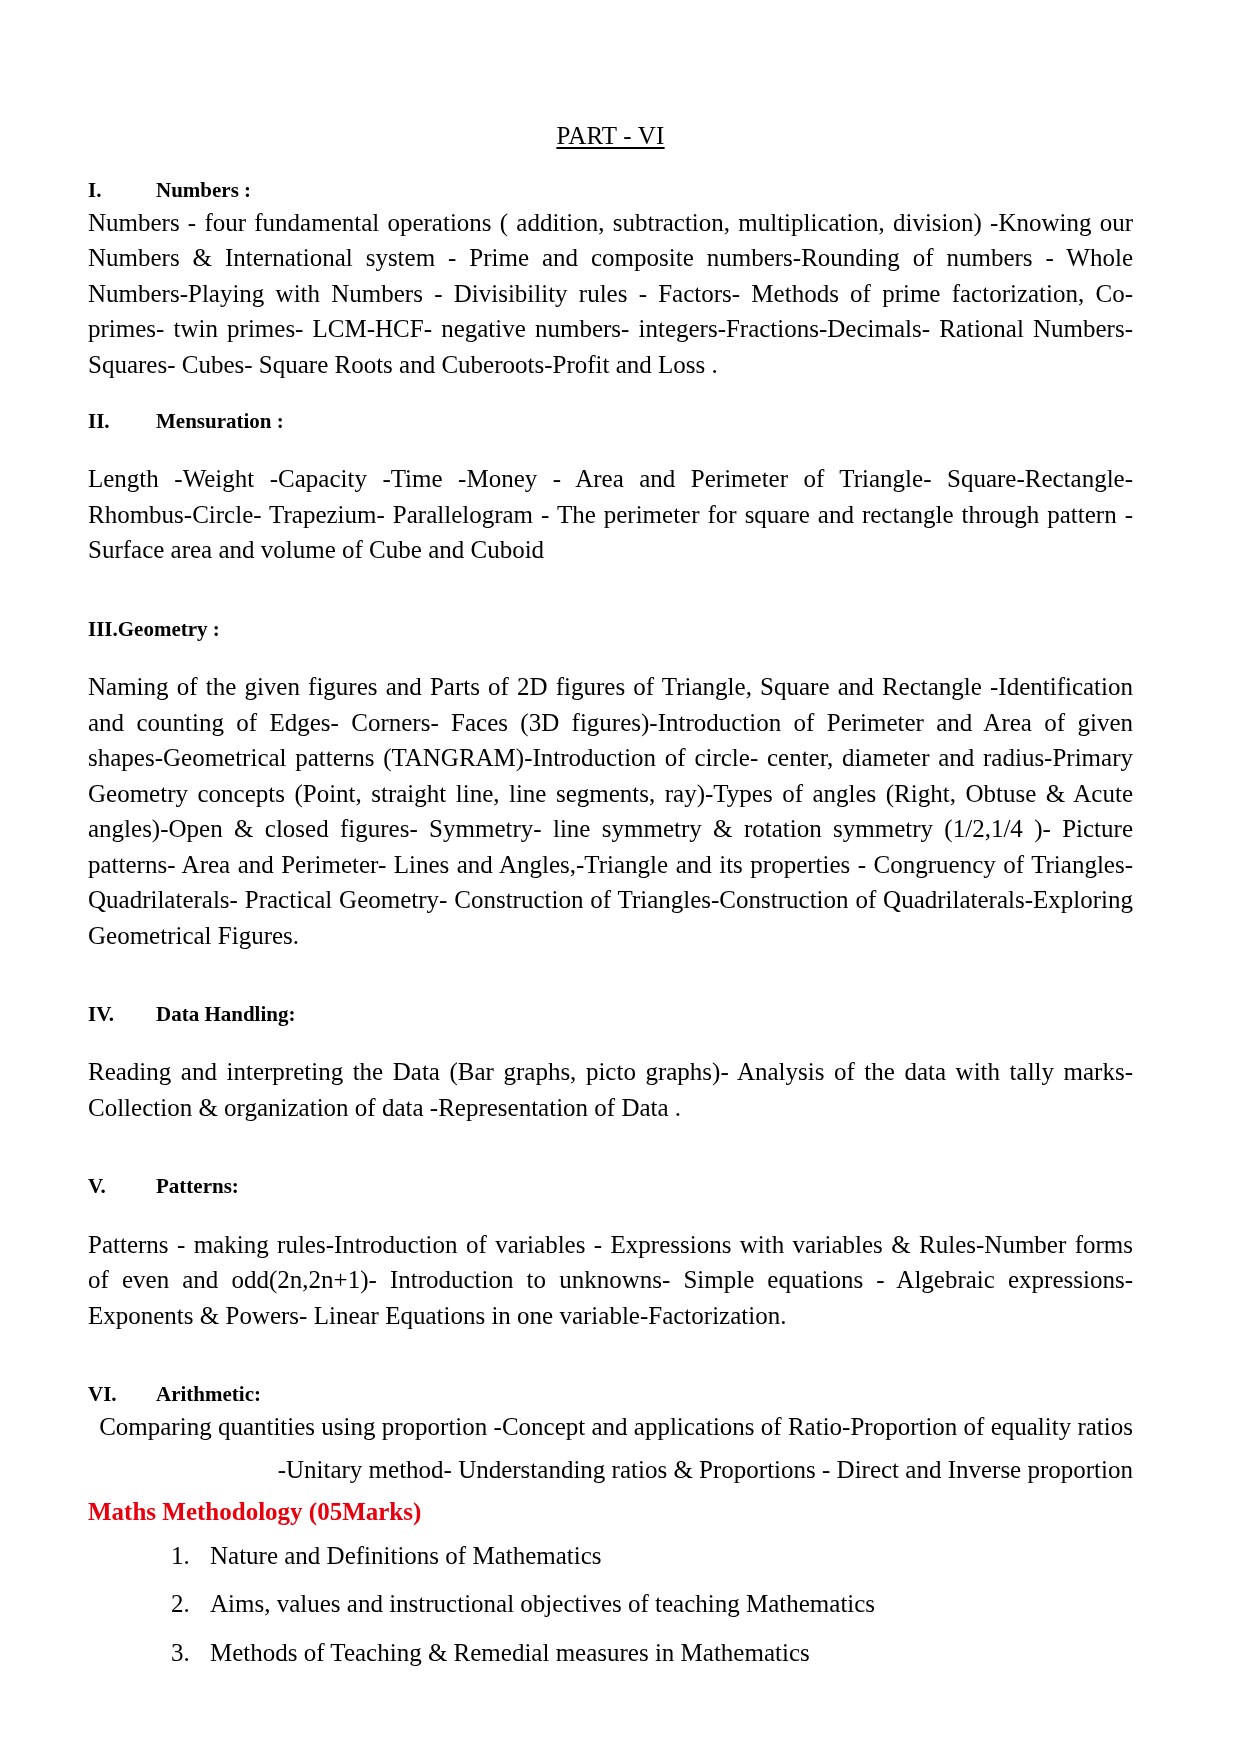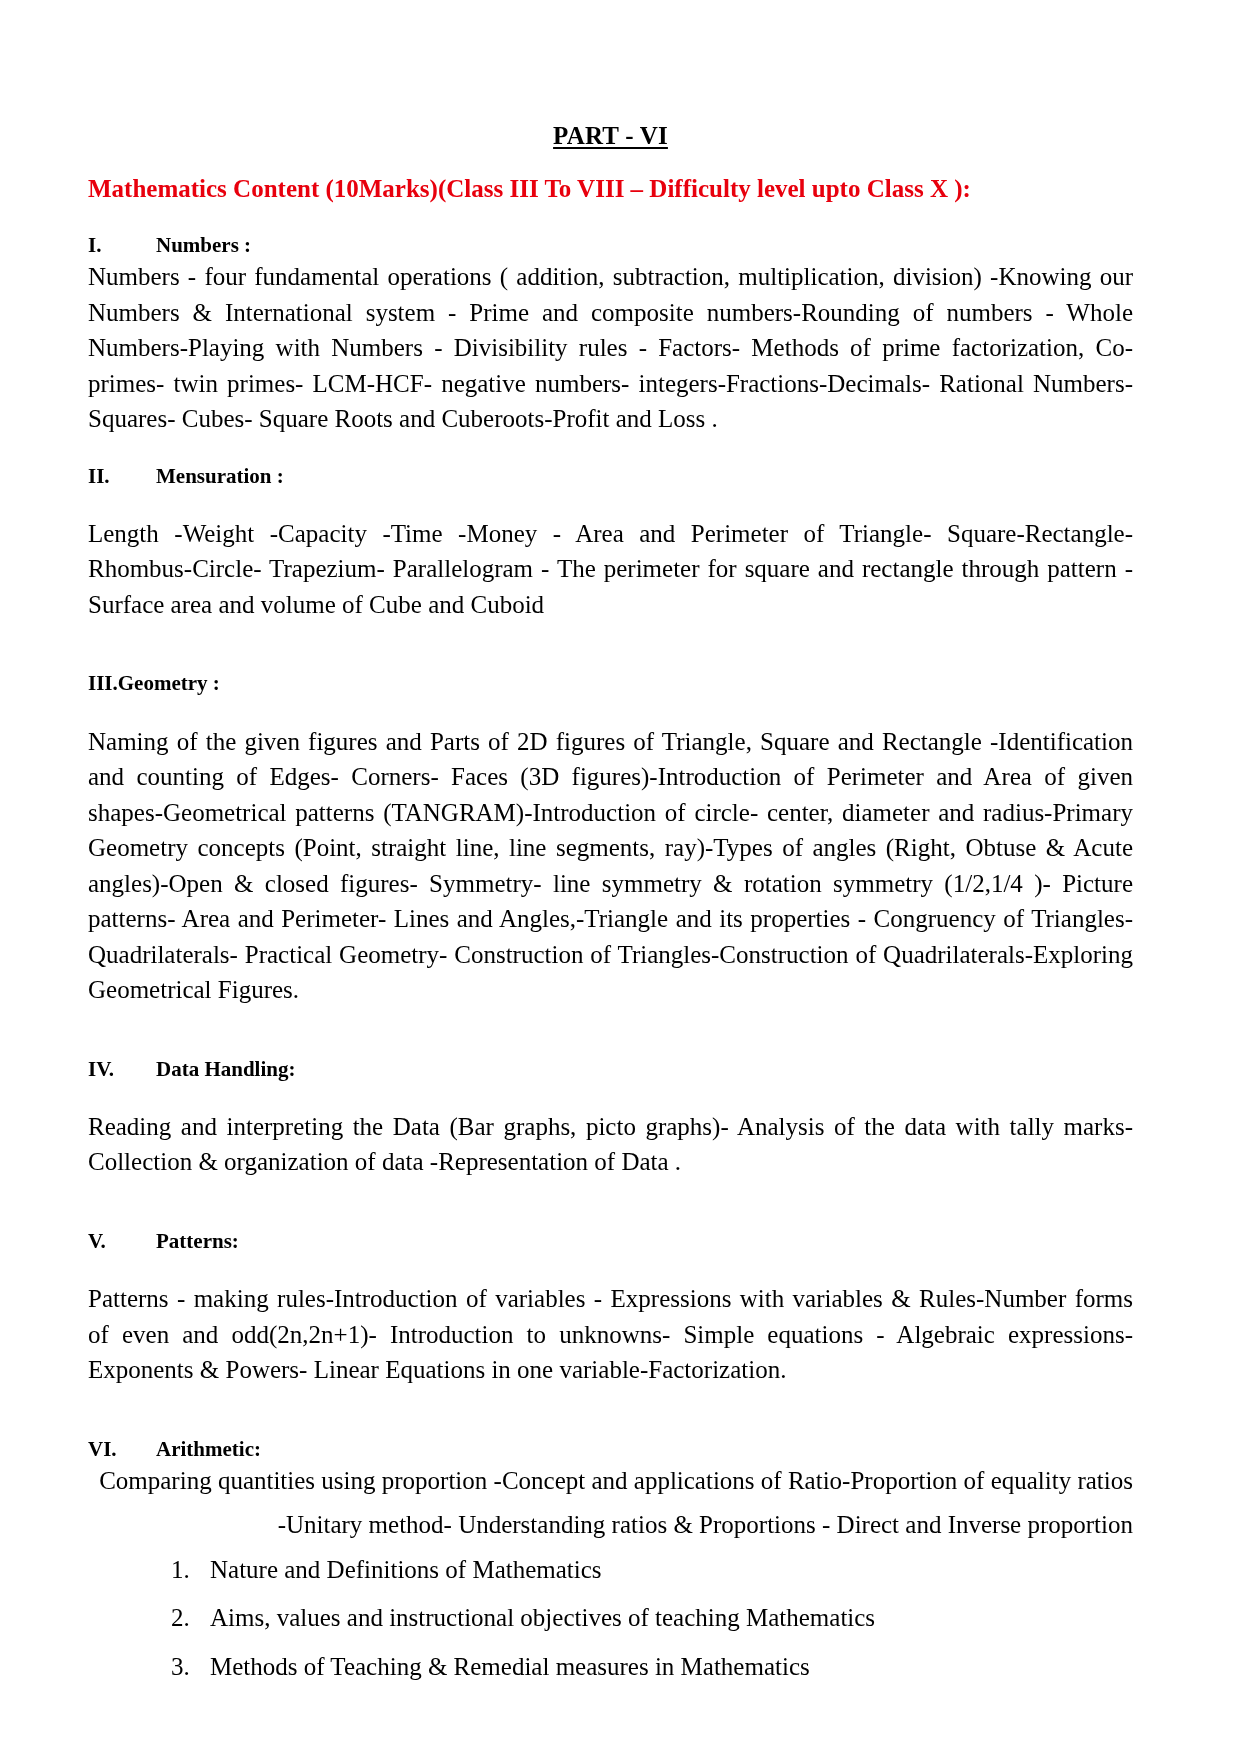--- a/index.html
+++ b/index.html
@@ -22,21 +22,21 @@
     padding: 108px 108px 60px 88px;
     overflow: hidden;
   }
   .content {
     width: 1045px;
   }
 
   
   .part-title {
     text-align: center;
-    font-weight: bold;
+    font-weight: normal;
     font-size: 25px;
     letter-spacing: 0.2px;
     margin: 12px 0 0 0;
     line-height: 1.25;
   }
   .part-title span.u {
     text-decoration: underline;
     text-underline-offset: 3px;
   }
 
@@ -103,21 +103,20 @@
 </head>
 <body>
 
 <div class="page">
   <div class="content">
 
     <div class="part-title">
       <span class="u">PART - VI</span>
     </div>
 
-    <div class="red-heading" style="color: rgb(232, 0, 13);">Mathematics Content (10Marks)(Class III To VIII – Difficulty level upto Class X ):</div>
 
     <div class="sec-head"><span class="num">I.</span><span>Numbers :</span></div>
     <p class="body tight-top">Numbers - four fundamental operations ( addition, subtraction, multiplication, division) -Knowing our Numbers &amp; International system - Prime and composite numbers-Rounding of numbers - Whole Numbers-Playing with Numbers - Divisibility rules - Factors- Methods of prime factorization, Co-primes- twin primes- LCM-HCF- negative numbers- integers-Fractions-Decimals- Rational Numbers-Squares- Cubes- Square Roots and Cuberoots-Profit and Loss .</p>
 
     <div class="sec-head"><span class="num">II.</span><span>Mensuration :</span></div>
     <p class="body gap-top">Length -Weight -Capacity -Time -Money - Area and Perimeter of Triangle- Square-Rectangle-Rhombus-Circle- Trapezium- Parallelogram - The perimeter for square and rectangle through pattern - Surface area and volume of Cube and Cuboid</p>
 
     <div class="spacer-md"></div>
 
     <div class="sec-head tight"><span class="num">III.</span><span>Geometry :</span></div>
@@ -132,20 +131,21 @@
 
     <div class="sec-head"><span class="num">V.</span><span>Patterns:</span></div>
     <p class="body gap-top">Patterns - making rules-Introduction of variables - Expressions with variables &amp; Rules-Number forms of even and odd(2n,2n+1)- Introduction to unknowns- Simple equations - Algebraic expressions-Exponents &amp; Powers- Linear Equations in one variable-Factorization.</p>
 
     <div class="spacer-md"></div>
 
     <div class="sec-head"><span class="num">VI.</span><span>Arithmetic:</span></div>
     <p class="body nojust tight-top">Comparing quantities using proportion -Concept and applications of Ratio-Proportion of equality ratios</p>
     <p class="body nojust">-Unitary method- Understanding ratios &amp; Proportions - Direct and Inverse proportion</p>
 
+    <div class="red-heading" style="margin-top: 8px; color: rgb(232, 0, 13);">Maths Methodology (05Marks)</div>
 
     <ol class="methodology">
       <li>Nature and Definitions of Mathematics</li>
       <li>Aims, values and instructional objectives of teaching Mathematics</li>
       <li>Methods of Teaching &amp; Remedial measures in Mathematics</li>
 
     </ol>
 
   </div>
 </div>

